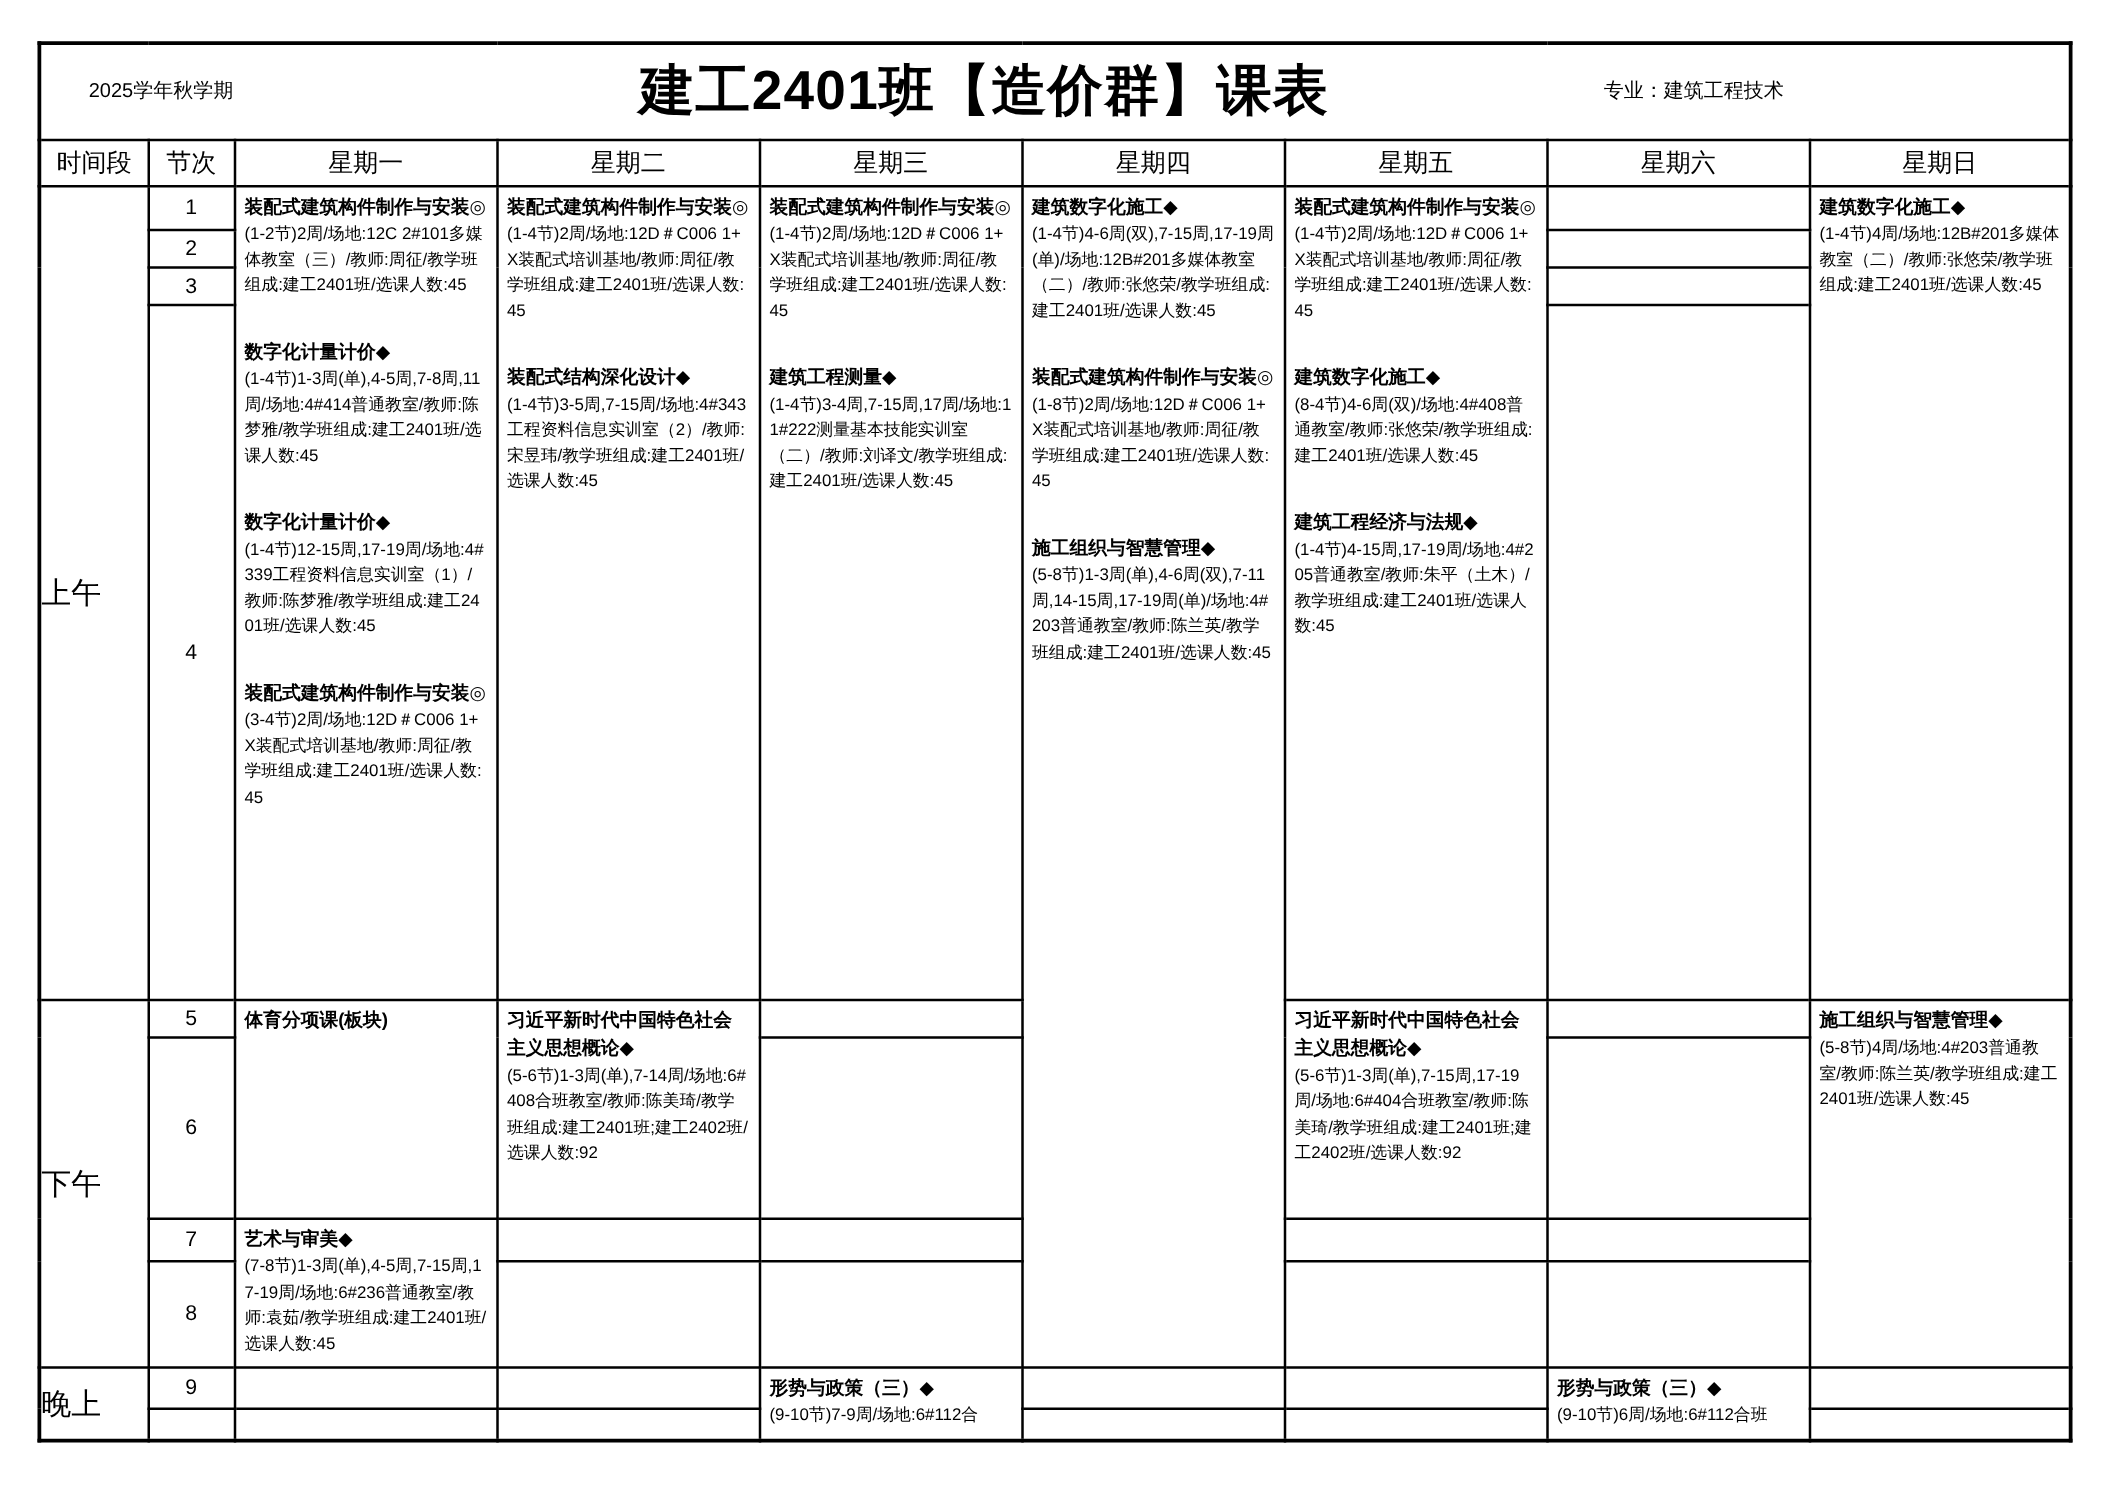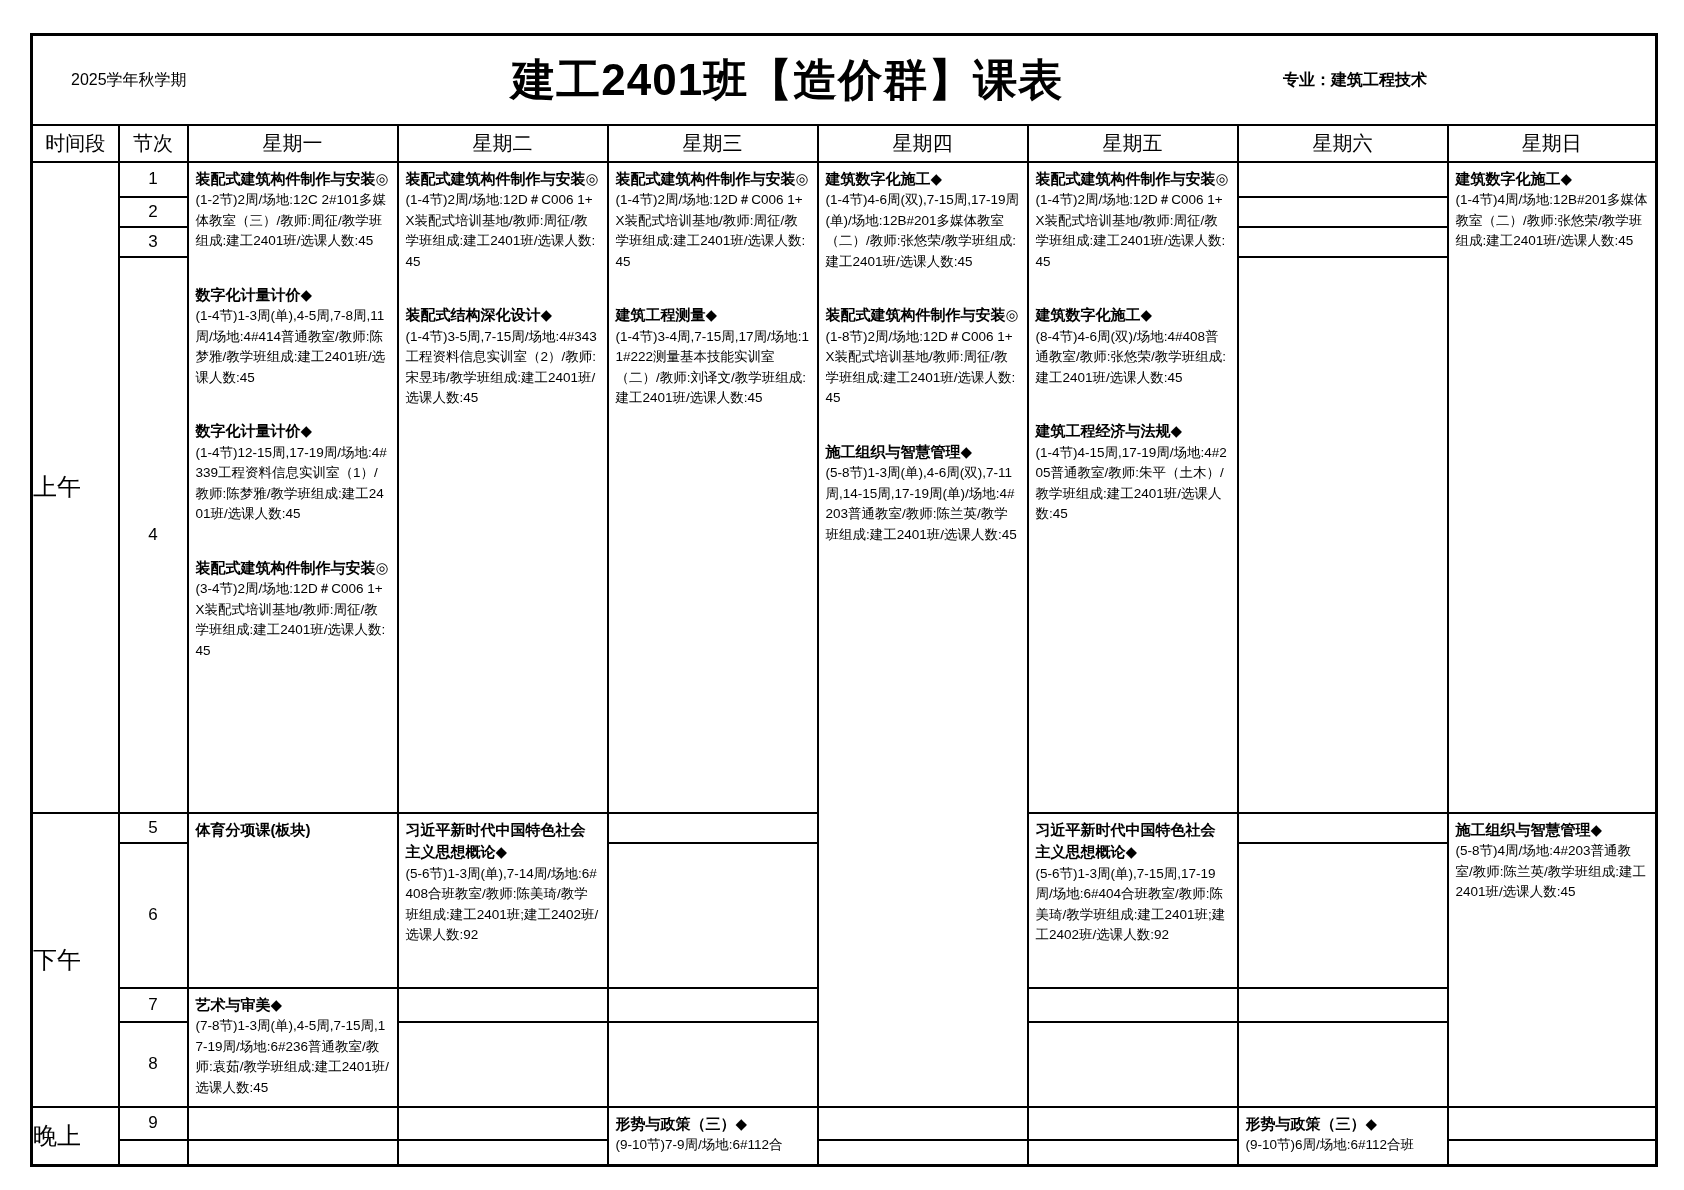--- a/index.html
+++ b/index.html
@@ -6,24 +6,24 @@
   html,body { background:#ffffff; }
   body { font-family:"Liberation Sans","DejaVu Sans",sans-serif; color:#000; }
   .page { position:relative; width:1684px; height:1190px; background:#fff; overflow:hidden; }
   table.tt {
     position:absolute; left:30px; top:33px; width:1625px;
     border-collapse:collapse; table-layout:fixed;
     border:3px solid #000;
   }
   .tt td, .tt th { border:2px solid #000; overflow:hidden; }
   
-  .titlebar td { height:90px; border-bottom:2px solid #000; }
+  .titlebar td { height:77px; border-bottom:2px solid #000; }
   .tbar { position:relative; height:73px; }
   .sem   { position:absolute; left:38px;  top:50%; transform:translateY(-50%); font-size:16px; }
-  .major { position:absolute; right:228px; top:50%; transform:translateY(-50%); font-size:16px;font-weight:bold; }
+  .major { position:absolute; right:228px; top:50%; transform:translateY(-50%); font-size:16px; }
   .main-title {
     position:absolute; left:46.5%; top:50%; transform:translate(-50%,-50%);
     font-size:44px; font-weight:900; white-space:nowrap; letter-spacing:1px;
   }
   
   .hdr th { height:37px; font-size:20px; font-weight:400; text-align:center; vertical-align:middle; background:#fff; }
   
   tr.r1 { height:35px; } tr.r2 { height:30px; } tr.r3 { height:30px; }
   tr.r4 { height:556px; } tr.r5 { height:30px; } tr.r6 { height:145px; }
   tr.r7 { height:34px; } tr.r8 { height:85px; } tr.r9 { height:33px; }

